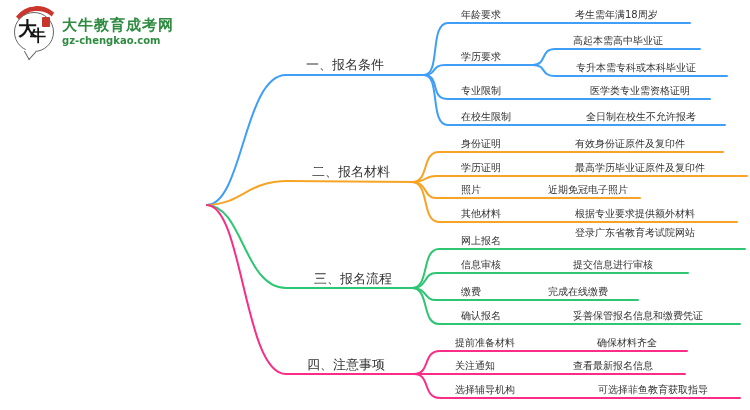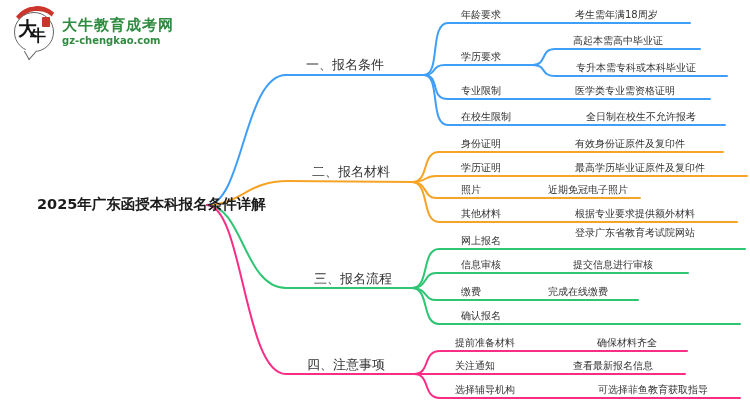--- a/index.html
+++ b/index.html
@@ -72,30 +72,29 @@
     <div class="logo-arc"></div>
     <div class="logo-circle"></div>
     <div class="logo-tail"></div>
     <span class="logo-char da">大</span>
     <span class="logo-char niu">牛</span>
     <div class="logo-seal"></div>
     <div class="site-name">大牛教育成考网</div>
     <div class="site-url">gz-chengkao.com</div>
   </div>
 
-  <div class="txt central" style="left:37px;top:197px;">2025年广东函授本科报名条件详解</div>
 
   <div class="txt branch-label" style="left:306px;top:58px;">一、报名条件</div>
   <div class="txt" style="left:461px;top:8px;">年龄要求</div>
   <div class="txt" style="left:575px;top:8px;text-align:center;">考生需年满18周岁</div>
   <div class="txt" style="left:461px;top:50px;">学历要求</div>
   <div class="txt" style="left:576px;top:61px;">专升本需专科或本科毕业证</div>
   <div class="txt" style="left:573px;top:34px;">高起本需高中毕业证</div>
   <div class="txt" style="left:461px;top:84px;">专业限制</div>
-  <div class="txt" style="left:575px;top:84px;text-align:right;">医学类专业需资格证明</div>
+  <div class="txt" style="left:590px;top:84px;text-align:right;">医学类专业需资格证明</div>
   <div class="txt" style="left:461px;top:110px;">在校生限制</div>
   <div class="txt" style="left:586px;top:110px;">全日制在校生不允许报考</div>
 
   <div class="txt branch-label" style="left:312px;top:165px;">二、报名材料</div>
   <div class="txt" style="left:461px;top:137px;">身份证明</div>
   <div class="txt" style="left:575px;top:137px;">有效身份证原件及复印件</div>
   <div class="txt" style="left:461px;top:161px;">学历证明</div>
   <div class="txt" style="left:575px;top:161px;">最高学历毕业证原件及复印件</div>
   <div class="txt" style="left:461px;top:183px;">照片</div>
   <div class="txt" style="left:548px;top:183px;">近期免冠电子照片</div>
@@ -103,20 +102,21 @@
   <div class="txt" style="left:575px;top:207px;">根据专业要求提供额外材料</div>
 
   <div class="txt branch-label" style="left:314px;top:272px;">三、报名流程</div>
   <div class="txt" style="left:461px;top:234px;">网上报名</div>
   <div class="txt" style="left:575px;top:226px;text-align:right;">登录广东省教育考试院网站</div>
   <div class="txt" style="left:461px;top:258px;">信息审核</div>
   <div class="txt" style="left:573px;top:258px;">提交信息进行审核</div>
   <div class="txt" style="left:461px;top:285px;">缴费</div>
   <div class="txt" style="left:548px;top:285px;">完成在线缴费</div>
   <div class="txt" style="left:461px;top:309px;">确认报名</div>
+  <div class="txt" style="left:573px;top:309px;">妥善保管报名信息和缴费凭证</div>
 
   <div class="txt branch-label" style="left:307px;top:358px;">四、注意事项</div>
   <div class="txt" style="left:455px;top:336px;">提前准备材料</div>
   <div class="txt" style="left:597px;top:336px;">确保材料齐全</div>
   <div class="txt" style="left:455px;top:359px;">关注通知</div>
   <div class="txt" style="left:573px;top:359px;">查看最新报名信息</div>
   <div class="txt" style="left:455px;top:383px;">选择辅导机构</div>
   <div class="txt" style="left:598px;top:383px;">可选择菲鱼教育获取指导</div>
 
 </div>

